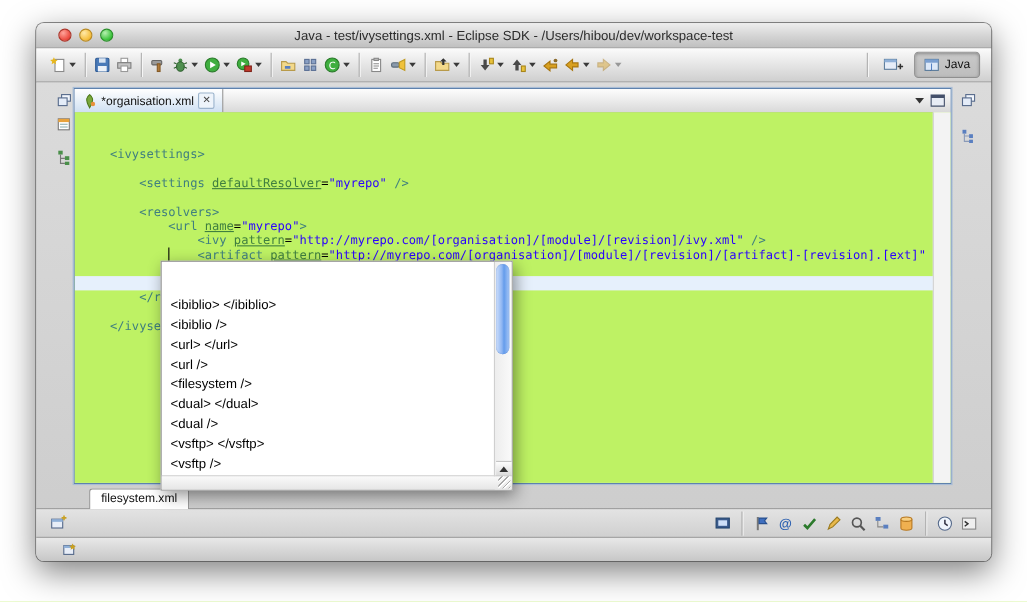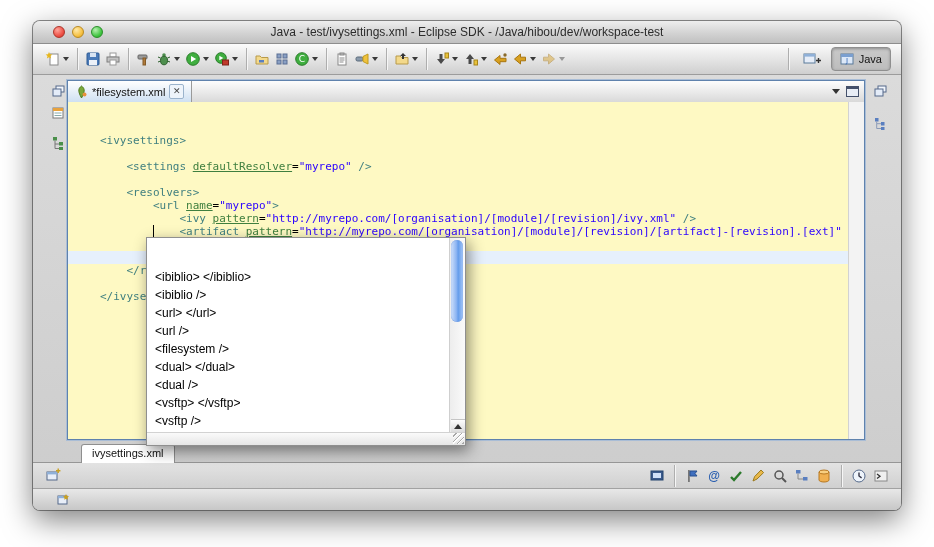--- a/index.html
+++ b/index.html
@@ -41,21 +41,21 @@
           border-bottom:1px solid #a3a3a3;display:flex;align-items:stretch;}
   .tab{display:flex;align-items:center;gap:4px;padding:0 7px;font-size:11px;color:#111;
        background:linear-gradient(#ffffff,#cfe0f2);border-right:1px solid #9a9a9a;}
   .tab-close{width:13px;height:13px;font-size:9px;line-height:12px;text-align:center;color:#444;
              border:1px solid #9bb3cc;border-radius:2px;background:#eef4fb;}
   .tab-actions{margin-left:auto;display:flex;align-items:center;gap:5px;padding-right:5px;}
   .wbtn{width:13px;height:11px;box-sizing:border-box;border:1px solid #44506a;background:#e8edf5;}
   .wbtn.max{border-top-width:3px;}
   .wbtn.menu{border:none;width:10px;height:6px;background:none;display:flex;align-items:center;justify-content:center;}
   .wbtn.menu:before{content:"";width:0;height:0;border-left:4px solid transparent;border-right:4px solid transparent;border-top:5px solid #333;}
-  .code{position:absolute;left:0;top:21px;right:0;bottom:0;overflow:hidden;background:#fef9c3;
+  .code{position:absolute;left:0;top:21px;right:0;bottom:0;overflow:hidden;background:#bef264;
         font-family:"DejaVu Sans Mono",monospace;font-size:11px;line-height:13px;
         padding:6px 16px 0 32px;white-space:pre;}
   .line{height:13px;}
   .line.current{background:var(--current-line,#e6f0fc);margin-left:-32px;padding-left:32px;margin-right:-16px;}
   .tok-tag{color:var(--tok-tag,#3f7f7f);}
   .tok-attr{color:var(--tok-attr,#3f7f3f);text-decoration:underline;}
   .tok-val{color:var(--tok-val,#2a00ff);}
   .tok-plain{color:var(--tok-plain,#000);}
   .caret{position:absolute;width:1px;height:13px;background:#000;}
   .vscroll{position:absolute;top:21px;right:0;bottom:0;width:15px;background:#f3f3f3;border-left:1px solid #d2d2d2;}
@@ -94,21 +94,21 @@
 <body>
 
 <div class="window">
 
   <div class="titlebar">
     <div class="traffic">
       <span class="tl red"></span>
       <span class="tl yellow"></span>
       <span class="tl green"></span>
     </div>
-    <div class="title">Java - test/ivysettings.xml - Eclipse SDK - /Java/hibou/dev/workspace-test</div>
+    <div class="title">Java - test/ivysettings.xml - Eclipse SDK - /Users/hibou/dev/workspace-test</div>
   </div>
 
   <div class="toolbar">
     <div class="tbtn">
       <span class="ticon">
         <svg width="16" height="16">
             <rect x="5" y="3" width="8" height="11" fill="#fff" stroke="#8a8a8a"></rect>
             <path d="M4 1l1 2.2 2.4.4-1.9 1.5.6 2.4L4 6.2 1.9 7.5l.6-2.4L.6 3.6 3 3.2z" fill="#e7b71d"></path>
           </svg>
       </span>
@@ -339,21 +339,21 @@
 
   <div class="editor-frame">
     <div class="tabbar">
       <div class="tab">
         <span class="ticon">
           <svg width="13" height="14">
               <path d="M6.5 1C9 3 11 5 6.5 13 2 5 4 3 6.5 1z" fill="#7aa83a" stroke="#4f7a1e"></path>
               <circle cx="9.5" cy="9.5" r="2" fill="#e8913c"></circle>
             </svg>
         </span>
-        <span>*filesystem.xml</span>
+        <span>*organisation.xml</span>
         <span class="tab-close">✕</span>
       </div>
       <div class="tab-actions">
         <span class="wbtn menu"></span>
         <span class="wbtn max"></span>
       </div>
     </div>
 
     <div class="code">
       <div><div class="line"><span class="tok-tag">&lt;ivysettings&gt;</span></div><div class="line">&nbsp;</div><div class="line"><span class="tok-plain">    </span><span class="tok-tag">&lt;settings</span><span class="tok-plain"> </span><span class="tok-attr">defaultResolver</span><span class="tok-plain">=</span><span class="tok-val">"myrepo"</span><span class="tok-plain"> </span><span class="tok-tag">/&gt;</span></div><div class="line">&nbsp;</div><div class="line"><span class="tok-plain">    </span><span class="tok-tag">&lt;resolvers&gt;</span></div><div class="line"><span class="tok-plain">        </span><span class="tok-tag">&lt;url</span><span class="tok-plain"> </span><span class="tok-attr">name</span><span class="tok-plain">=</span><span class="tok-val">"myrepo"</span><span class="tok-tag">&gt;</span></div><div class="line"><span class="tok-plain">            </span><span class="tok-tag">&lt;ivy</span><span class="tok-plain"> </span><span class="tok-attr">pattern</span><span class="tok-plain">=</span><span class="tok-val">"http://myrepo.com/[organisation]/[module]/[revision]/ivy.xml"</span><span class="tok-plain"> </span><span class="tok-tag">/&gt;</span></div><div class="line"><span class="tok-plain">            </span><span class="tok-tag">&lt;artifact</span><span class="tok-plain"> </span><span class="tok-attr">pattern</span><span class="tok-plain">=</span><span class="tok-val">"http://myrepo.com/[organisation]/[module]/[revision]/[artifact]-[revision].[ext]"</span><span class="tok-plain"> </span><span class="tok-tag">/&gt;</span></div><div class="line"><span class="tok-plain">        </span><span class="tok-tag">&lt;/url&gt;</span></div><div class="line current">&nbsp;</div><div class="line"><span class="tok-plain">    </span><span class="tok-tag">&lt;/resolvers&gt;</span></div><div class="line">&nbsp;</div><div class="line"><span class="tok-tag">&lt;/ivysettings&gt;</span></div></div>
@@ -381,21 +381,21 @@
         </div>
       </div>
       <div class="popup-grip">
         <div class="grip-corner"></div>
       </div>
     </div>
   </div>
 
   <div class="bottomstrip">
     <div class="bottab">
-      <span>ivysettings.xml</span>
+      <span>filesystem.xml</span>
     </div>
   </div>
 
   <div class="bottombar">
     <div class="bicon" style="margin-left:10px;">
       <svg width="16" height="16">
           <rect x="2" y="4" width="10" height="8" fill="#e8eef8" stroke="#55698a"></rect>
           <rect x="2" y="4" width="10" height="2.4" fill="#8fb0d8"></rect>
           <path d="M11 2.8h4.4M13.2 .6V5" stroke="#c9a020" stroke-width="1.4"></path>
         </svg>

